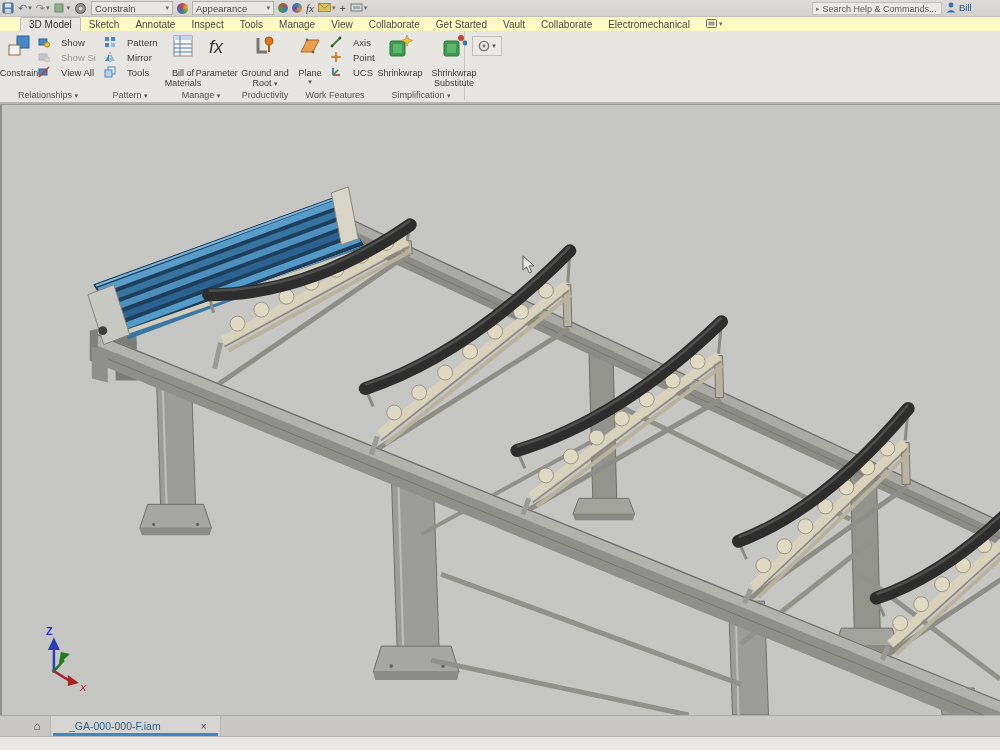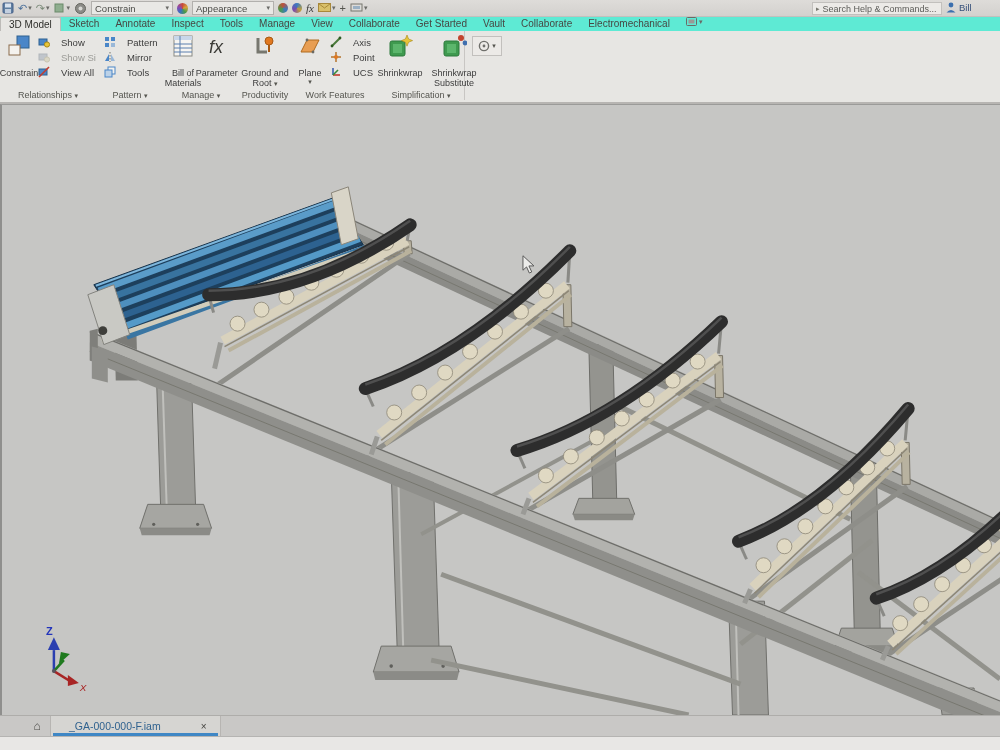--- a/index.html
+++ b/index.html
@@ -6,21 +6,21 @@
   body{width:1000px;height:750px;overflow:hidden;font-family:"Liberation Sans",sans-serif;background:#e6e5e3;-webkit-font-smoothing:antialiased;}
   .titlebar{position:relative;height:16px;background:linear-gradient(#dedcd9,#d3d1ce);font-size:10px;color:#3f3f3f;border-bottom:1px solid #c2c0bd;}
   .qat{position:absolute;left:2px;top:1px;display:flex;align-items:center;gap:4px;height:14px;}
   .qat .ico{display:flex;align-items:center;height:13px;}
   .qat .dd{font-size:7px;color:#6a6a66;margin-left:1px;}
   .combo{display:flex;align-items:center;justify-content:space-between;width:74px;height:12px;background:#e9e8e5;border:1px solid #b2b0ad;padding:0 3px;font-size:9.5px;color:#4a4a46;}
   .title-center{position:absolute;left:0;right:0;top:2px;text-align:center;font-size:10.5px;color:#3c3c3c;white-space:nowrap;pointer-events:none;}
   .title-center .doc{margin-left:10px;color:#454545;}
   .search-box{position:absolute;right:58px;top:2px;width:122px;height:11px;background:#eceae7;border:1px solid #c2c0bd;display:flex;align-items:center;gap:3px;padding:0 3px;font-size:9px;color:#5c5c58;}
   .user{position:absolute;right:-8px;top:2px;display:flex;align-items:center;gap:3px;font-size:9.5px;color:#35507a;width:62px;overflow:hidden;}
-  .tabrow{height:14px;background:#5eead4;display:flex;align-items:flex-start;padding-left:0;font-size:10px;color:#474743;}
+  .tabrow{height:14px;background:#fef9c3;display:flex;align-items:center;padding-left:20px;font-size:10px;color:#474743;}
   .rtab{padding:1px 8px 1px 8px;cursor:default;white-space:nowrap;}
   .rtab.active{background:#e7e6e3;border:1px solid #bdbbb8;border-bottom:none;border-radius:2px 2px 0 0;color:#2f2f2b;}
   .tab-expand{display:flex;align-items:center;gap:2px;margin-left:8px;padding-bottom:1px;}
   .ribbon{position:relative;height:71px;background:#e7e6e3;border-bottom:2px solid #b7b5b2;}
   .panel{position:absolute;top:0;height:69px;border-right:1px solid #c8c6c3;background:#e7e6e3;}
   .panel-label{position:absolute;bottom:0;left:0;right:0;text-align:center;font-size:9px;color:#55554f;white-space:nowrap;}
   .panel-label .dd{font-size:7px;}
   .big-btn{position:absolute;top:3px;display:flex;flex-direction:column;align-items:center;cursor:default;}
   .big-btn .lbl{font-size:9px;line-height:9.5px;color:#3c3c3c;text-align:center;margin-top:11px;white-space:pre-line;}
   .big-btn .dd{font-size:7px;color:#55554f;line-height:6px;}

